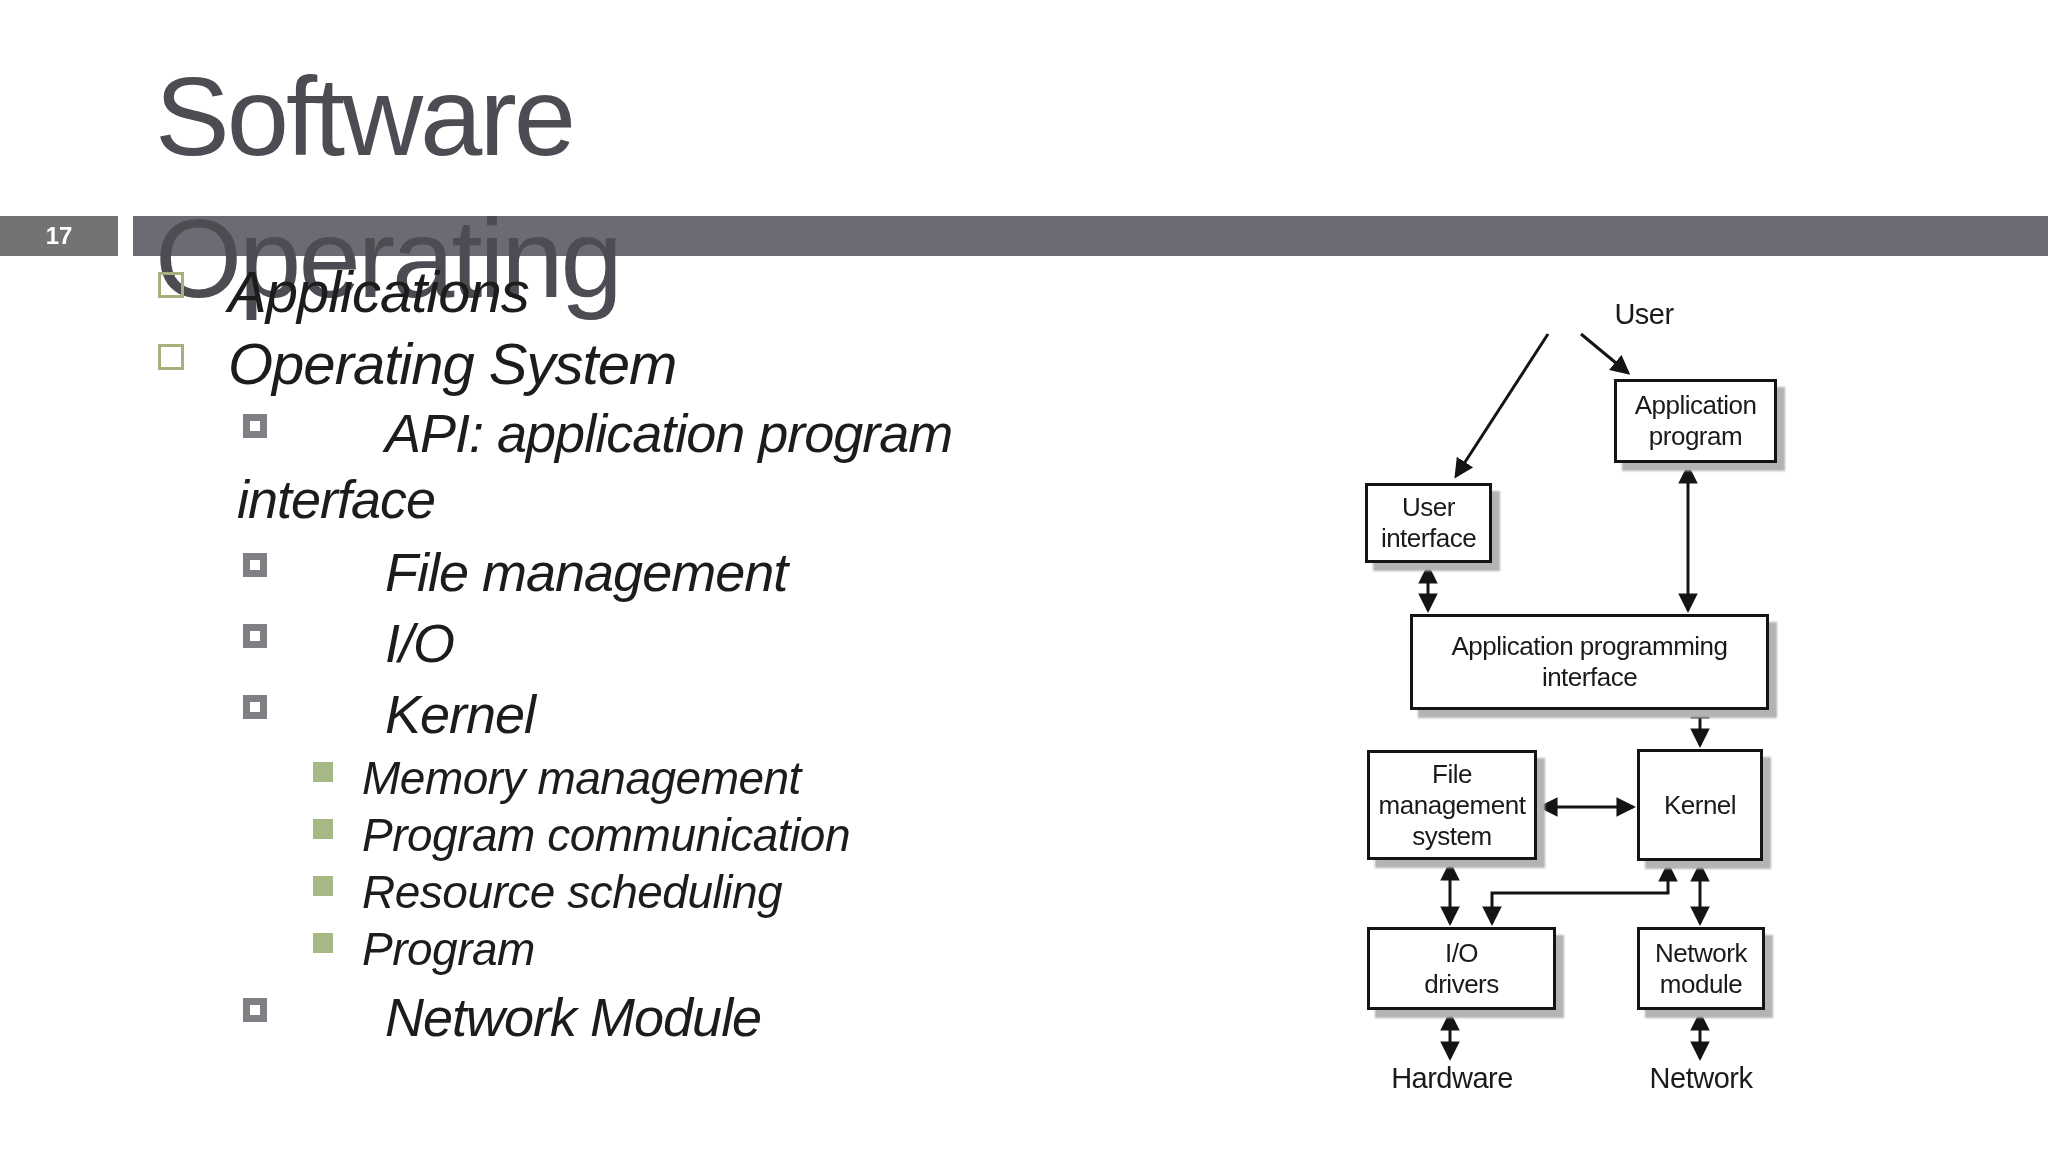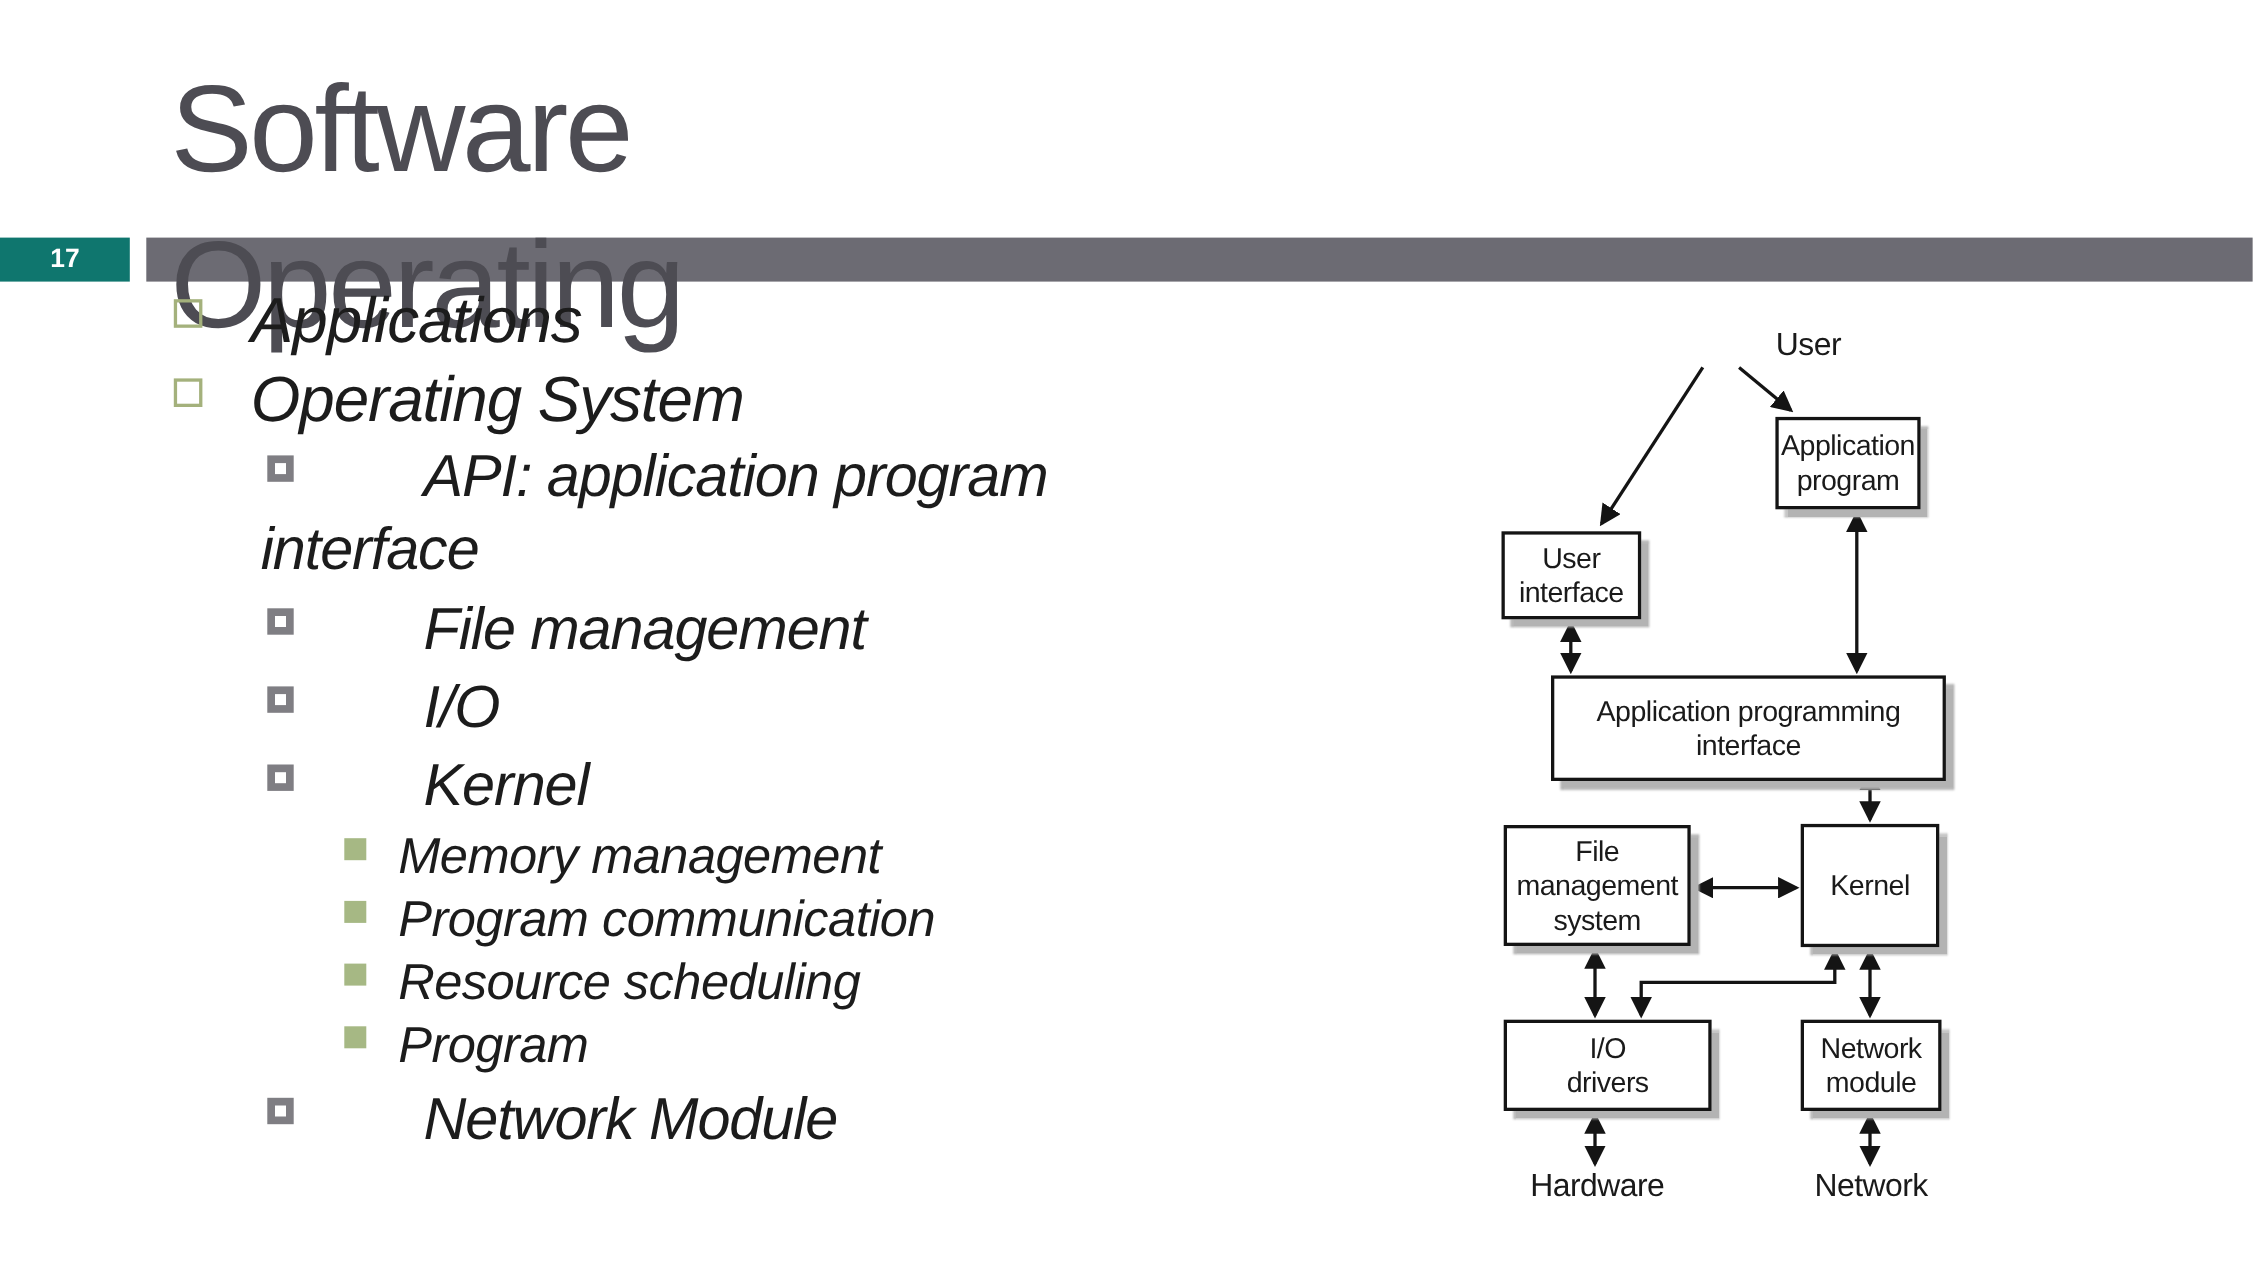--- a/index.html
+++ b/index.html
@@ -14,21 +14,21 @@
     font-size:112px;line-height:142px;letter-spacing:-3px;
     color:#4d4c53;z-index:3;
   }
   
   .hbar{
     position:absolute;left:133px;top:216px;width:1915px;height:40px;
     background:#6c6b73;z-index:1;
   }
   .badge{
     position:absolute;left:0;top:216px;width:118px;height:40px;
-    background:#0f766e;z-index:2;
+    background:#737373;z-index:2;
     display:flex;align-items:center;justify-content:center;
     color:#ffffff;font-size:24px;font-weight:bold;
   }
   
   .outline{position:absolute;left:0;top:256px;width:1250px;z-index:4;color:#1c1c1c;}
   .li{position:relative;}
   .li .txt{display:block;font-style:italic;}
   .l1{height:72px;font-size:58px;line-height:72px;letter-spacing:-1px;padding-left:228px;}
   .l2{height:71px;font-size:54px;line-height:71px;letter-spacing:-1px;padding-left:385px;}
   .l3{height:57px;font-size:46px;line-height:57px;letter-spacing:-0.5px;padding-left:362px;}
@@ -41,21 +41,21 @@
   .l2.wrap .bullet{top:14px;}
   .l3 .bullet{left:313px;top:12px;width:20px;height:20px;background:#a6b884;}
   
   .diagram{position:absolute;left:0;top:0;width:2048px;height:1152px;z-index:4;}
   .dbox{
     position:absolute;box-sizing:border-box;background:#ffffff;
     border:3px solid #141414;box-shadow:8px 8px 2px #b3b3b3;
     display:flex;align-items:center;justify-content:center;text-align:center;
     font-size:26px;line-height:31px;letter-spacing:-0.5px;color:#1a1a1a;z-index:5;
   }
-  .b-app  {left:1614px;top:379px;width:132px;height:84px;}
+  .b-app  {left:1614px;top:379px;width:163px;height:84px;}
   .b-ui   {left:1365px;top:483px;width:127px;height:80px;}
   .b-api  {left:1410px;top:614px;width:359px;height:96px;}
   .b-fms  {left:1367px;top:750px;width:170px;height:110px;}
   .b-kern {left:1637px;top:749px;width:126px;height:112px;}
   .b-io   {left:1367px;top:927px;width:189px;height:83px;padding:4px 36px;}
   .b-net  {left:1637px;top:927px;width:128px;height:83px;padding:0 12px;}
   .dlabel{
     position:absolute;font-size:29px;color:#1a1a1a;letter-spacing:-0.5px;
     text-align:center;transform:translateX(-50%);z-index:5;white-space:nowrap;
   }

